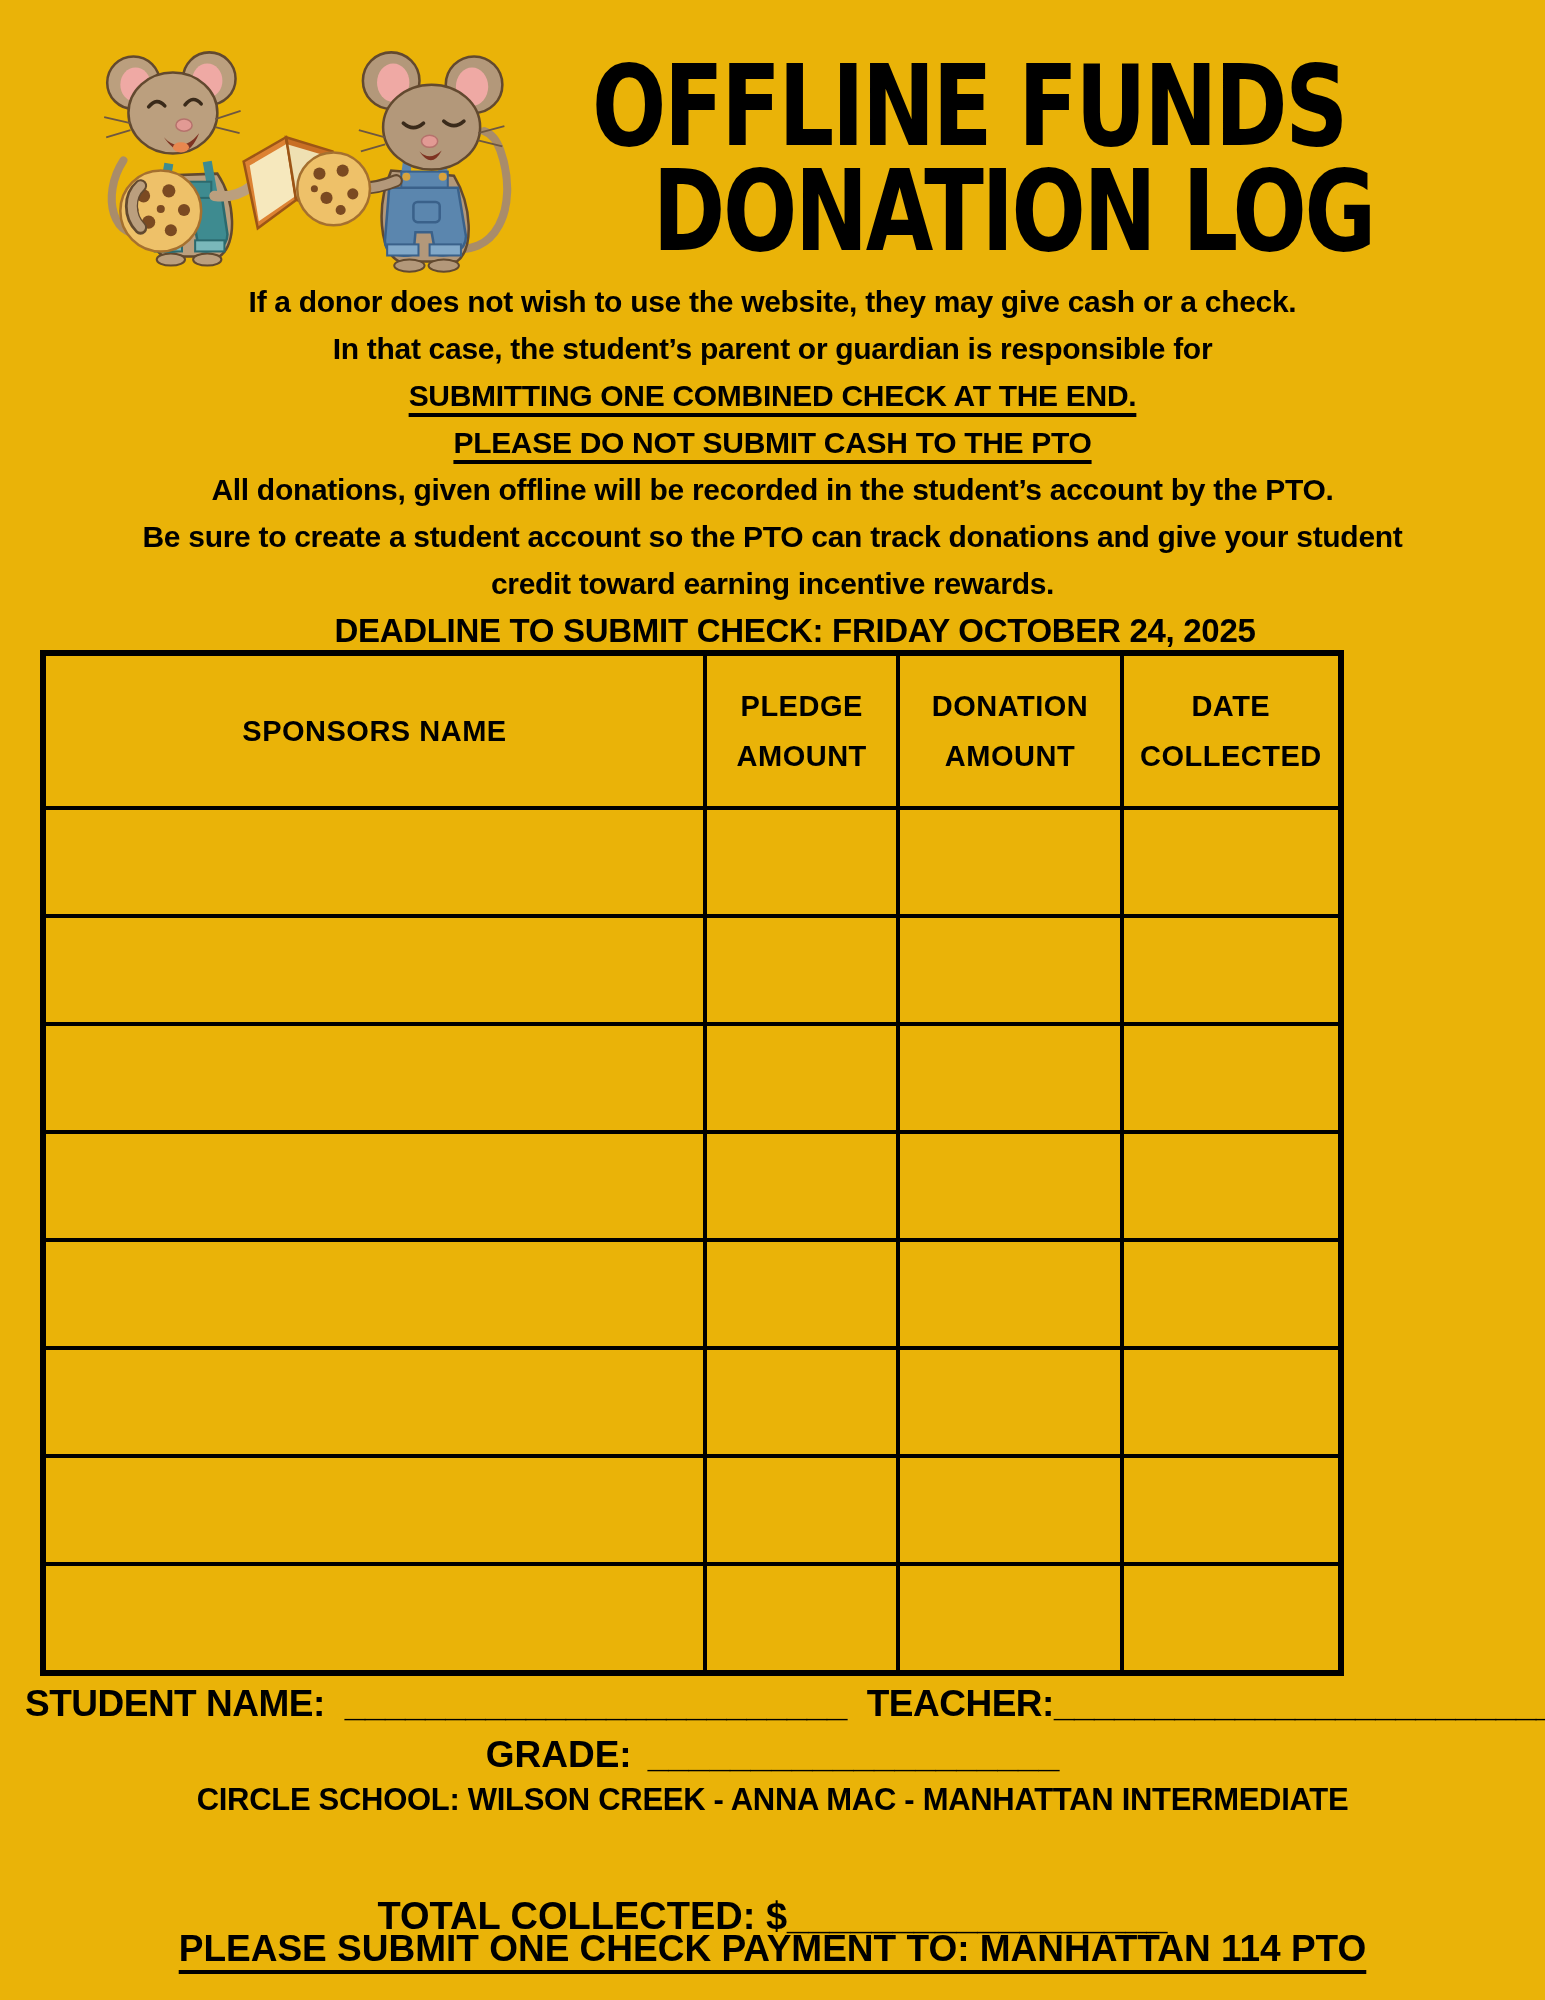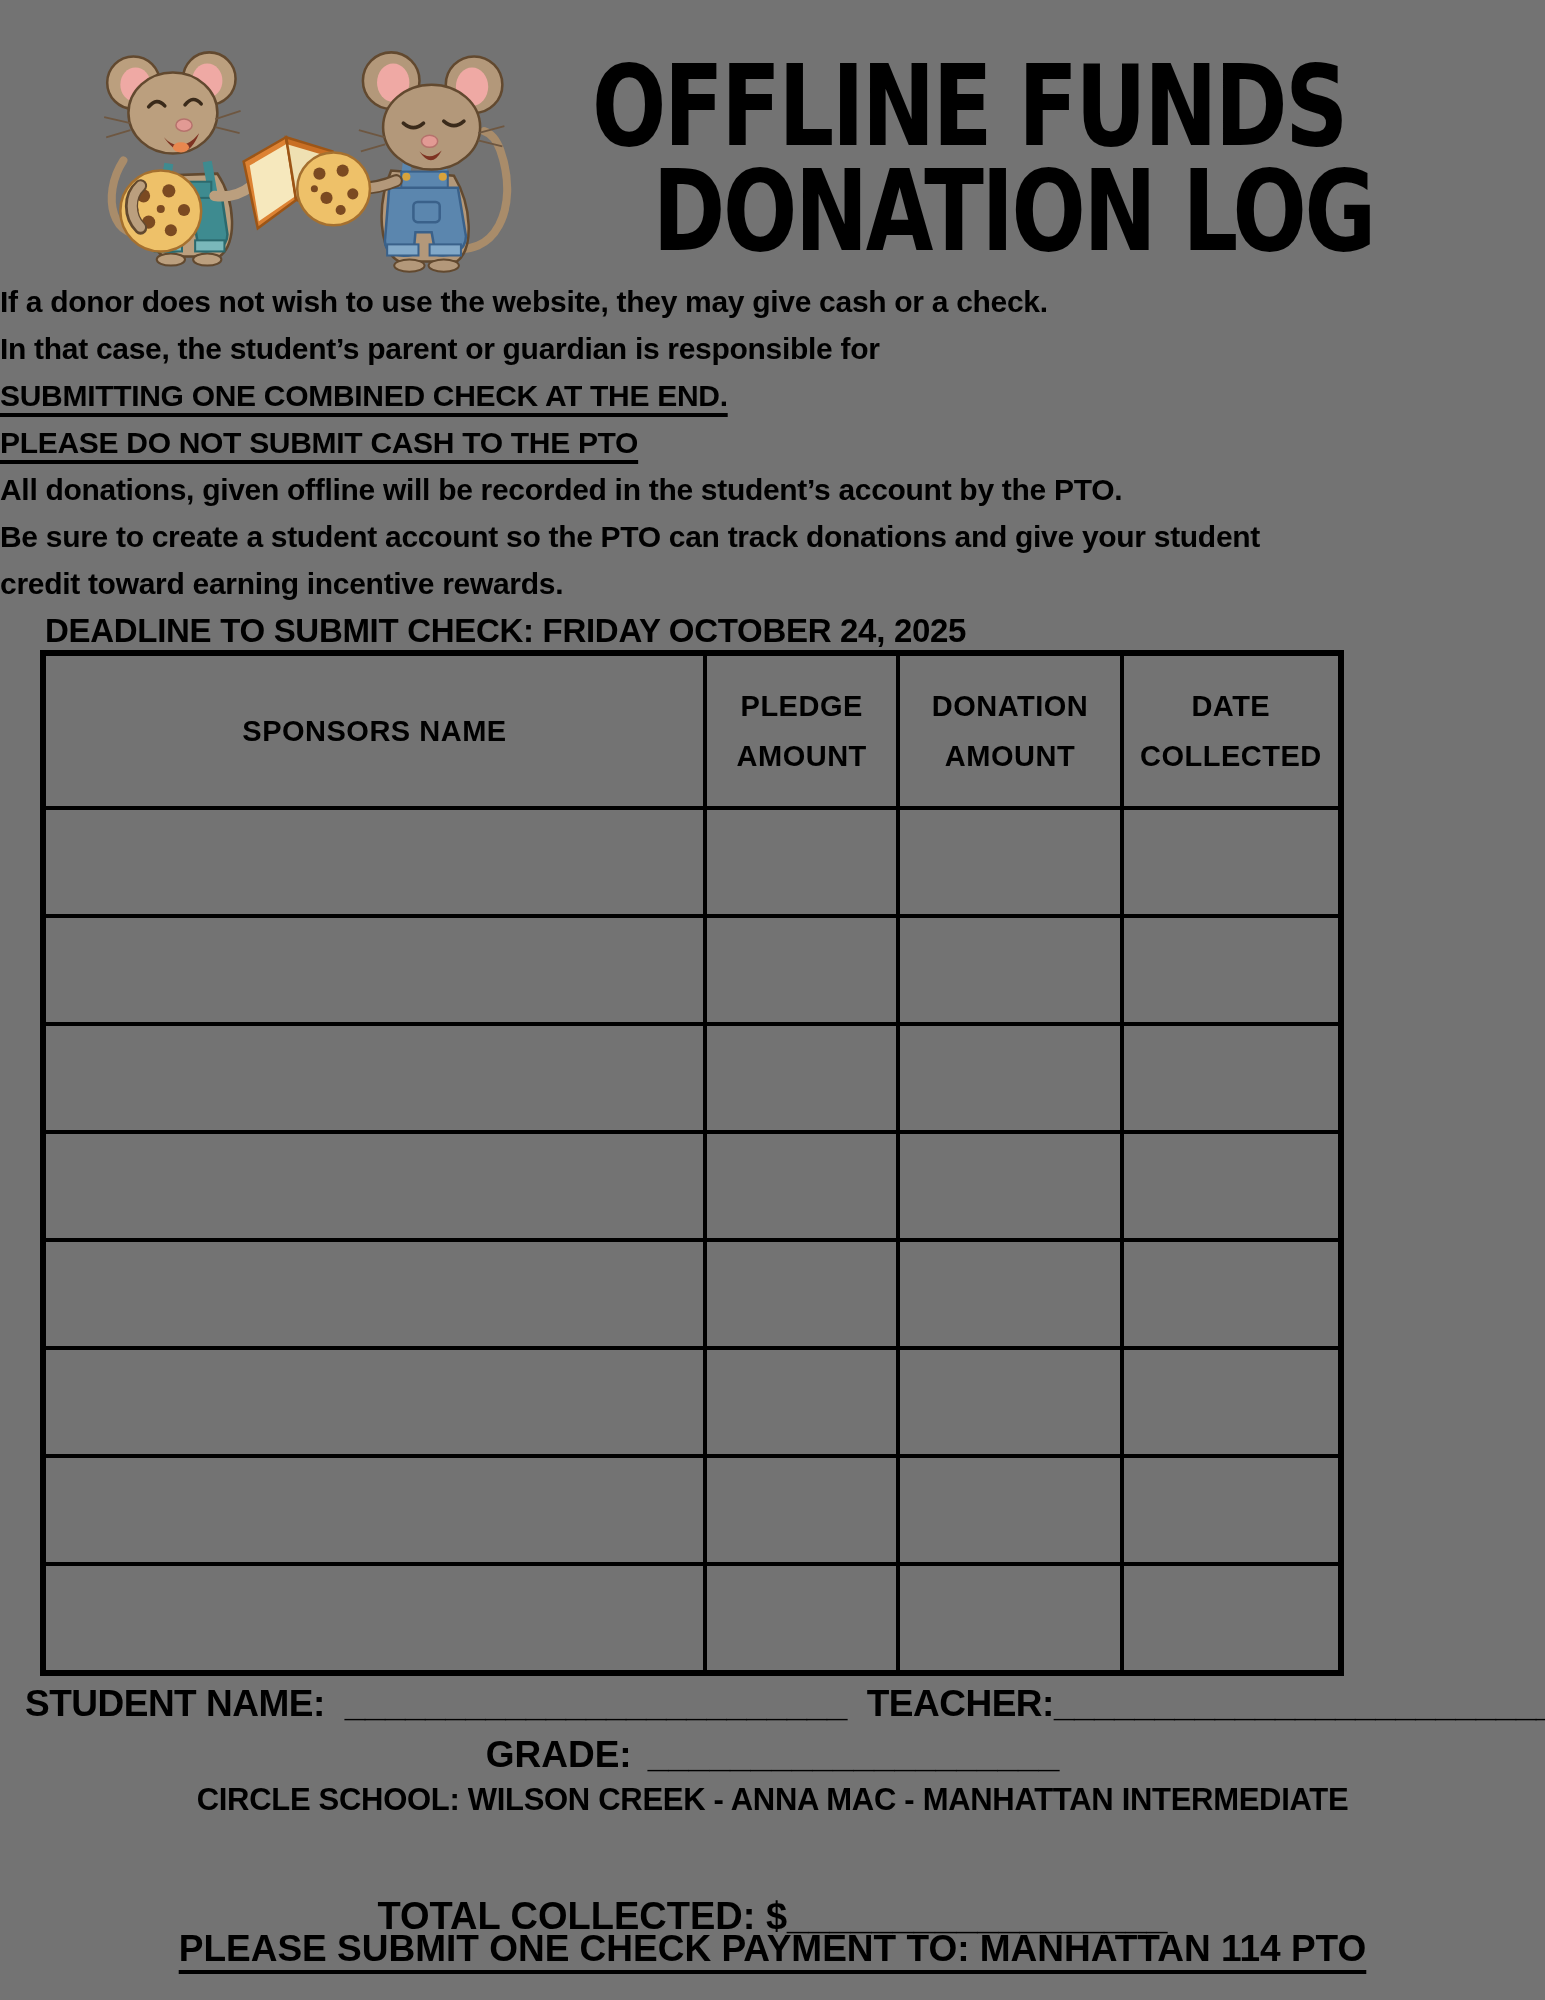--- a/index.html
+++ b/index.html
@@ -1,41 +1,41 @@
 <!DOCTYPE html>
 <html><head>
 <meta charset="utf-8">
 <style>
   html,body{margin:0;padding:0;background:#e9e9e9;}
   .page{
     position:relative;
     width:1545px;height:2000px;
     margin:0 auto;
-    background:#737373;
+    background:#eab308;
     color:#000;
     font-family:"Liberation Sans", sans-serif;
     overflow:hidden;
   }
 
   
   .mice{position:absolute;left:88px;top:44px;width:475px;height:233px;}
   .title{
     position:absolute;left:592px;top:54px;
     font-family:"DejaVu Sans", sans-serif;
     font-weight:bold;
     font-size:112px;line-height:105px;letter-spacing:-3px;
     transform:scaleX(0.78);transform-origin:left top;
     white-space:nowrap;
   }
   .title .t2{margin-left:78px;}
 
   
   .intro{
     position:absolute;top:278px;left:0;width:100%;
-    text-align:left;font-weight:bold;font-size:30px;
+    text-align:center;font-weight:bold;font-size:30px;
     letter-spacing:-0.3px;
   }
   .intro div{line-height:47px;height:47px;}
   .intro .u{text-decoration:underline;text-decoration-thickness:3.5px;text-underline-offset:7px;}
   .intro .deadline{font-size:33px;margin-left:45px;}
 
   
   table.log{
     position:absolute;top:650px;left:40px;
     width:1304px;height:986px;

